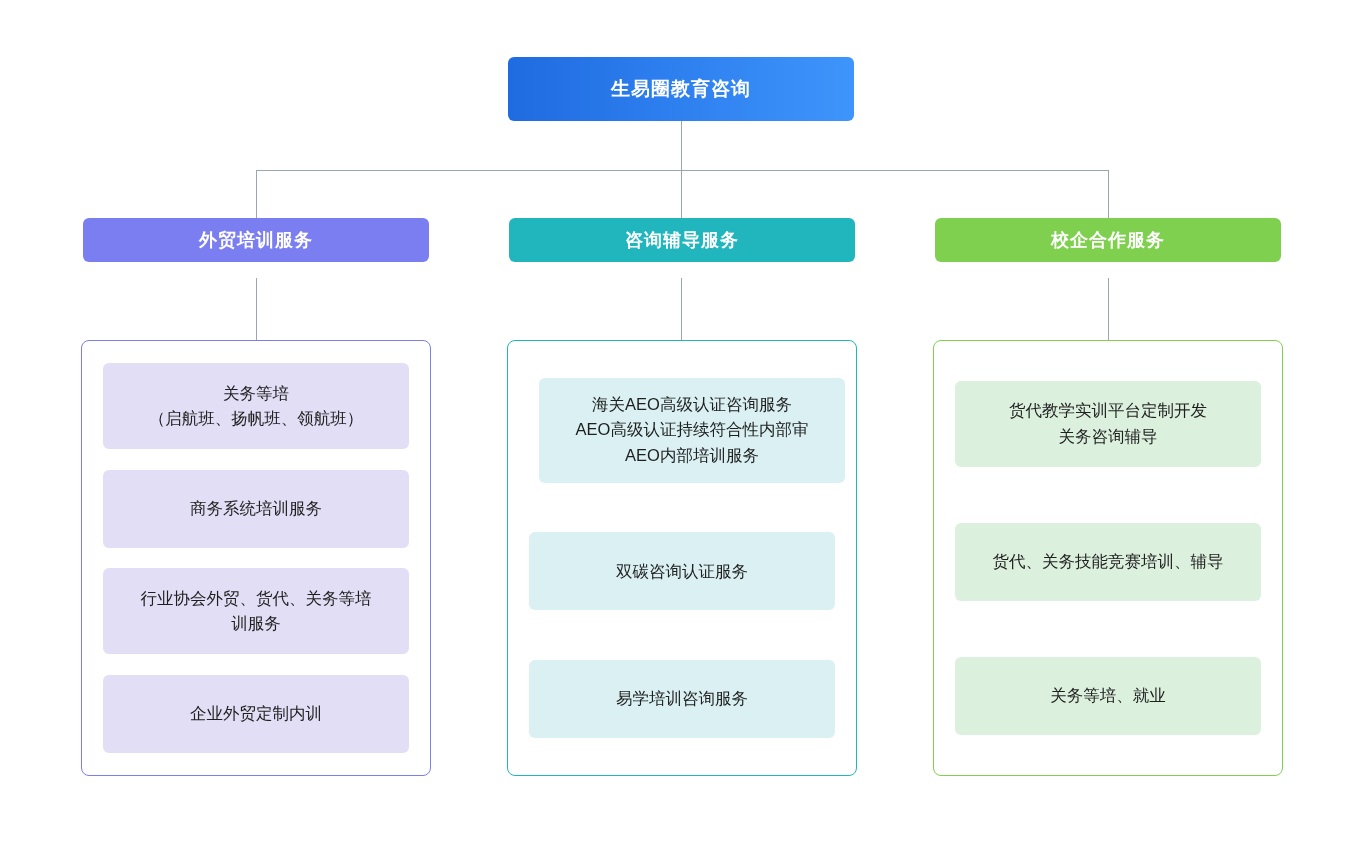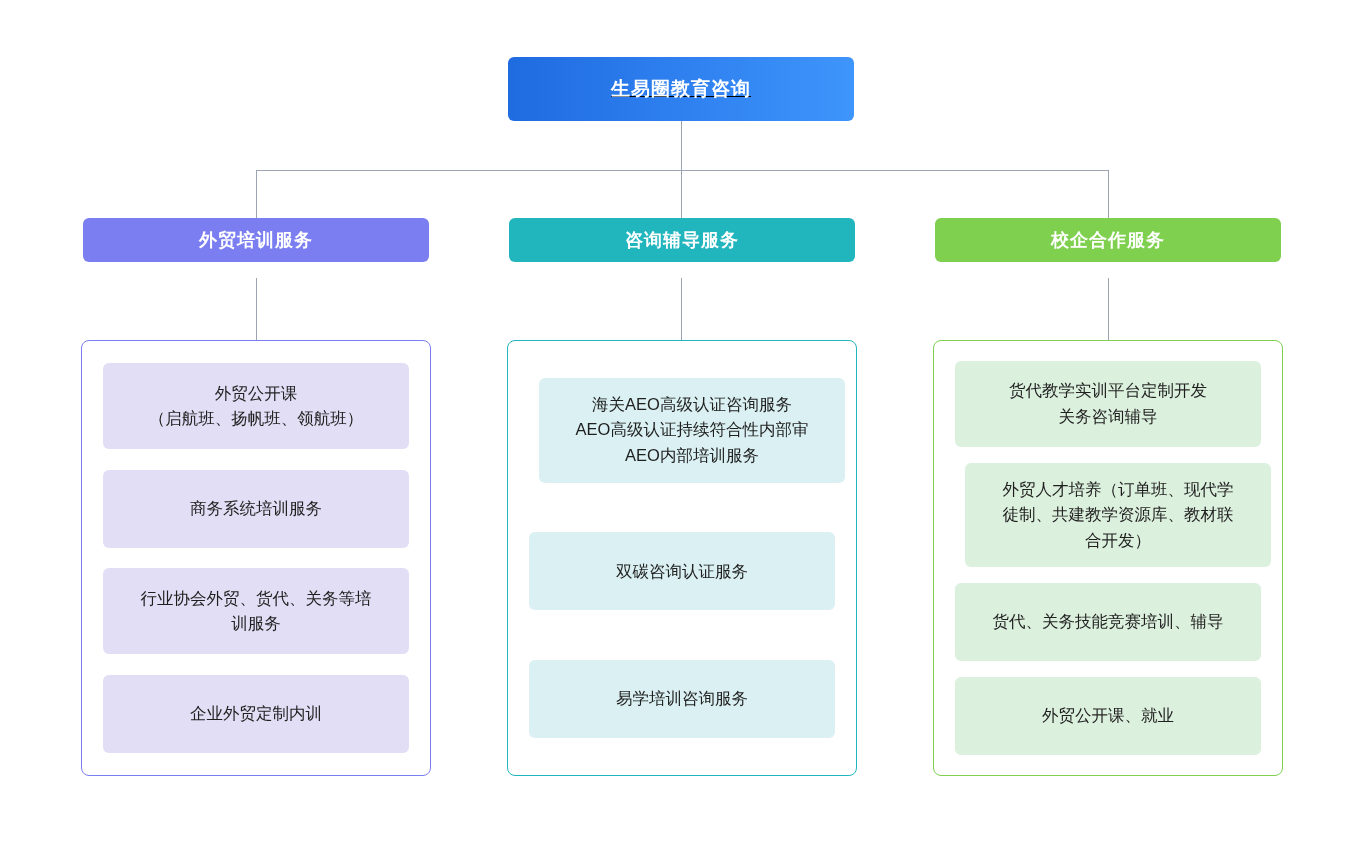--- a/index.html
+++ b/index.html
@@ -35,21 +35,20 @@
     left: 508px;
     top: 57px;
     width: 346px;
     height: 64px;
     border-radius: 6px;
     background: linear-gradient(90deg, #1f6be0 0%, #2d7eee 45%, #3e95fb 100%);
     display: flex;
     align-items: center;
     justify-content: center;
     box-sizing: border-box;
-    text-decoration: underline;
   }
   .root-node .node-title {
     color: #ffffff;
     font-size: 19px;
     font-weight: bold;
     letter-spacing: 1px;
   }
 
   
   .branch-header {
@@ -140,39 +139,36 @@
     <span class="header-title">外贸培训服务</span>
   </div>
   <div class="branch-header col-1">
     <span class="header-title">咨询辅导服务</span>
   </div>
   <div class="branch-header col-2">
     <span class="header-title">校企合作服务</span>
   </div>
 
   <div class="branch-container col-0">
-    <div class="leaf-card lines-2">外贸公开课
+    <div class="leaf-card lines-2">关务等培
 （启航班、扬帆班、领航班）</div>
     <div class="leaf-card lines-1">商务系统培训服务</div>
     <div class="leaf-card lines-2">行业协会外贸、货代、关务等培
 训服务</div>
     <div class="leaf-card lines-1">企业外贸定制内训</div>
   </div>
 
   <div class="branch-container col-1">
     <div class="leaf-card lines-3">海关AEO高级认证咨询服务
 AEO高级认证持续符合性内部审
 AEO内部培训服务</div>
     <div class="leaf-card lines-1">双碳咨询认证服务</div>
     <div class="leaf-card lines-1">易学培训咨询服务</div>
   </div>
 
   <div class="branch-container col-2">
     <div class="leaf-card lines-2">货代教学实训平台定制开发
 关务咨询辅导</div>
-    <div class="leaf-card lines-3">外贸人才培养（订单班、现代学
-徒制、共建教学资源库、教材联
-合开发）</div>
     <div class="leaf-card lines-1">货代、关务技能竞赛培训、辅导</div>
-    <div class="leaf-card lines-1">外贸公开课、就业</div>
+    <div class="leaf-card lines-1">关务等培、就业</div>
   </div>
 
 </div>
 
 </body></html>

